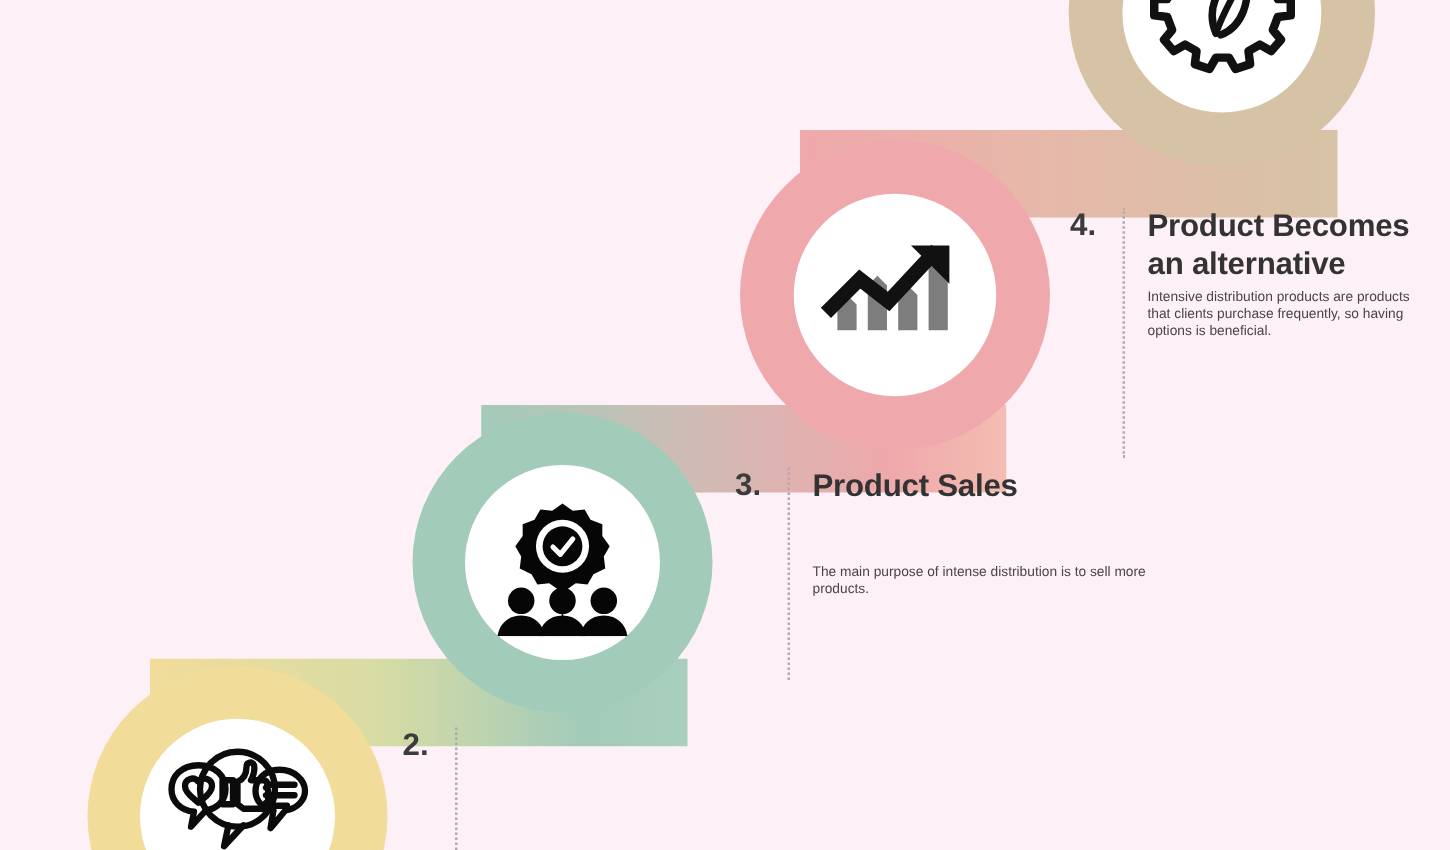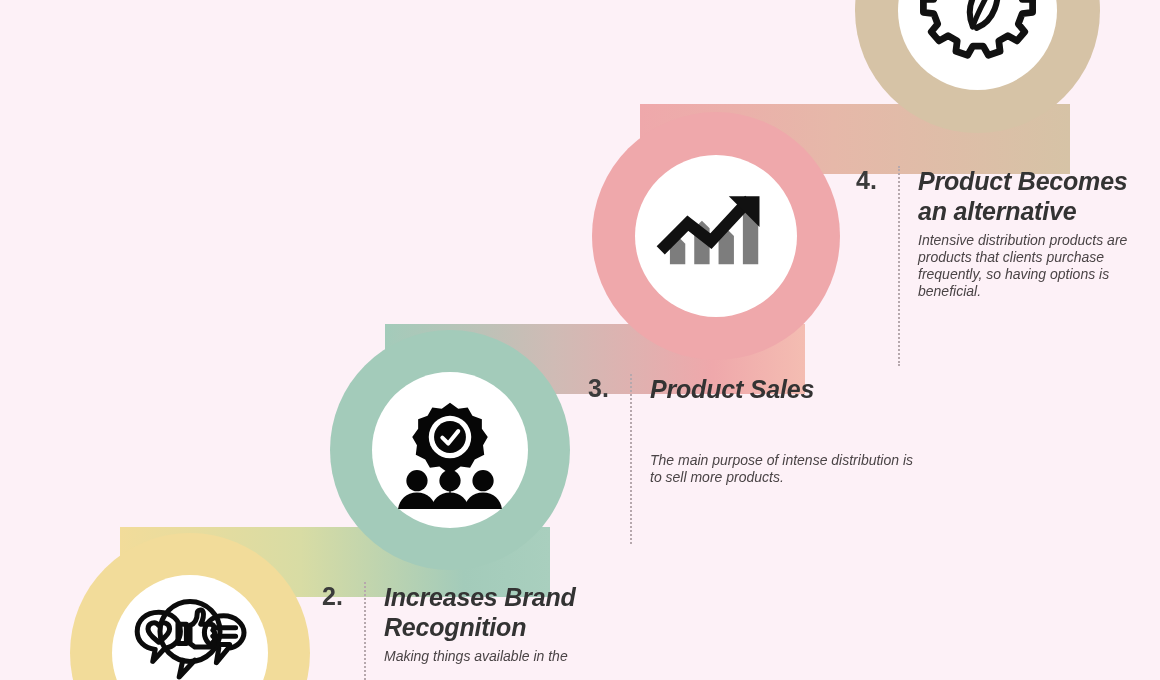--- a/index.html
+++ b/index.html
@@ -132,32 +132,31 @@
   }
   .entry-rule {
     flex: none;
     width: 0;
     border-left: 2px dotted #b6a8ad;
     align-self: stretch;
     margin-right: 18px;
   }
   .entry-body {
     flex: 1;
-    font-style: italic;
   }
   .entry-title {
     font-size: 25px;
     font-weight: bold;
     color: #333333;
     line-height: 1.2;
     margin: 0 0 6px 0;
     letter-spacing: -0.2px;
   }
   .entry-desc {
-    font-size: 14px;
+    font-size: 11px;
     color: #4a4446;
     line-height: 1.22;
     margin: 0;
   }
 
   #entry4 { left: 856px; top: 166px; width: 290px; height: 200px; }
   #entry3 { left: 588px; top: 374px; width: 330px; height: 170px; }
   #entry2 { left: 322px; top: 582px; width: 350px; height: 98px; }
 
   #entry3 .entry-desc { margin-top: 48px; }
@@ -236,24 +235,20 @@
           <circle cx="78" cy="76" r="9"></circle>
           <path d="M78 86 C69 86 63 92 62 100 L94 100 C93 92 87 86 78 86 Z"></path>
         </g>
       </svg>
     </span>
   </div>
 
   <div class="entry" id="entry2">
     <div class="entry-num">2.</div>
     <div class="entry-rule"></div>
-    <div class="entry-body">
-      <h2 class="entry-title">Increases Brand Recognition</h2>
-      <p class="entry-desc">Making things available in the</p>
-    </div>
   </div>
 
   <div class="ring" id="step1-ring"></div>
   <div class="ring-inner" id="step1-ring-inner">
     <span>
       <svg class="icon-svg" width="120" height="120" viewBox="0 0 100 100">
         <g fill="none" stroke="#0b0b0b" stroke-width="4.2" stroke-linejoin="round" stroke-linecap="round">
           <path d="M24 16 C13 16 6 23 6 32 C6 40 12 46 21 47 L19 57 L29 46 C37 45 42 39 42 32 C42 23 35 16 24 16 Z"></path>
           <path d="M24 27 C21 23 15 25 15 30 C15 35 22 39 24 41 C26 39 33 35 33 30 C33 25 27 23 24 27 Z"></path>
           <path d="M78 19 C68 19 62 26 62 33 C62 40 67 45 74 46 L72 58 L82 46 C90 45 95 39 95 33 C95 26 88 19 78 19 Z"></path>

